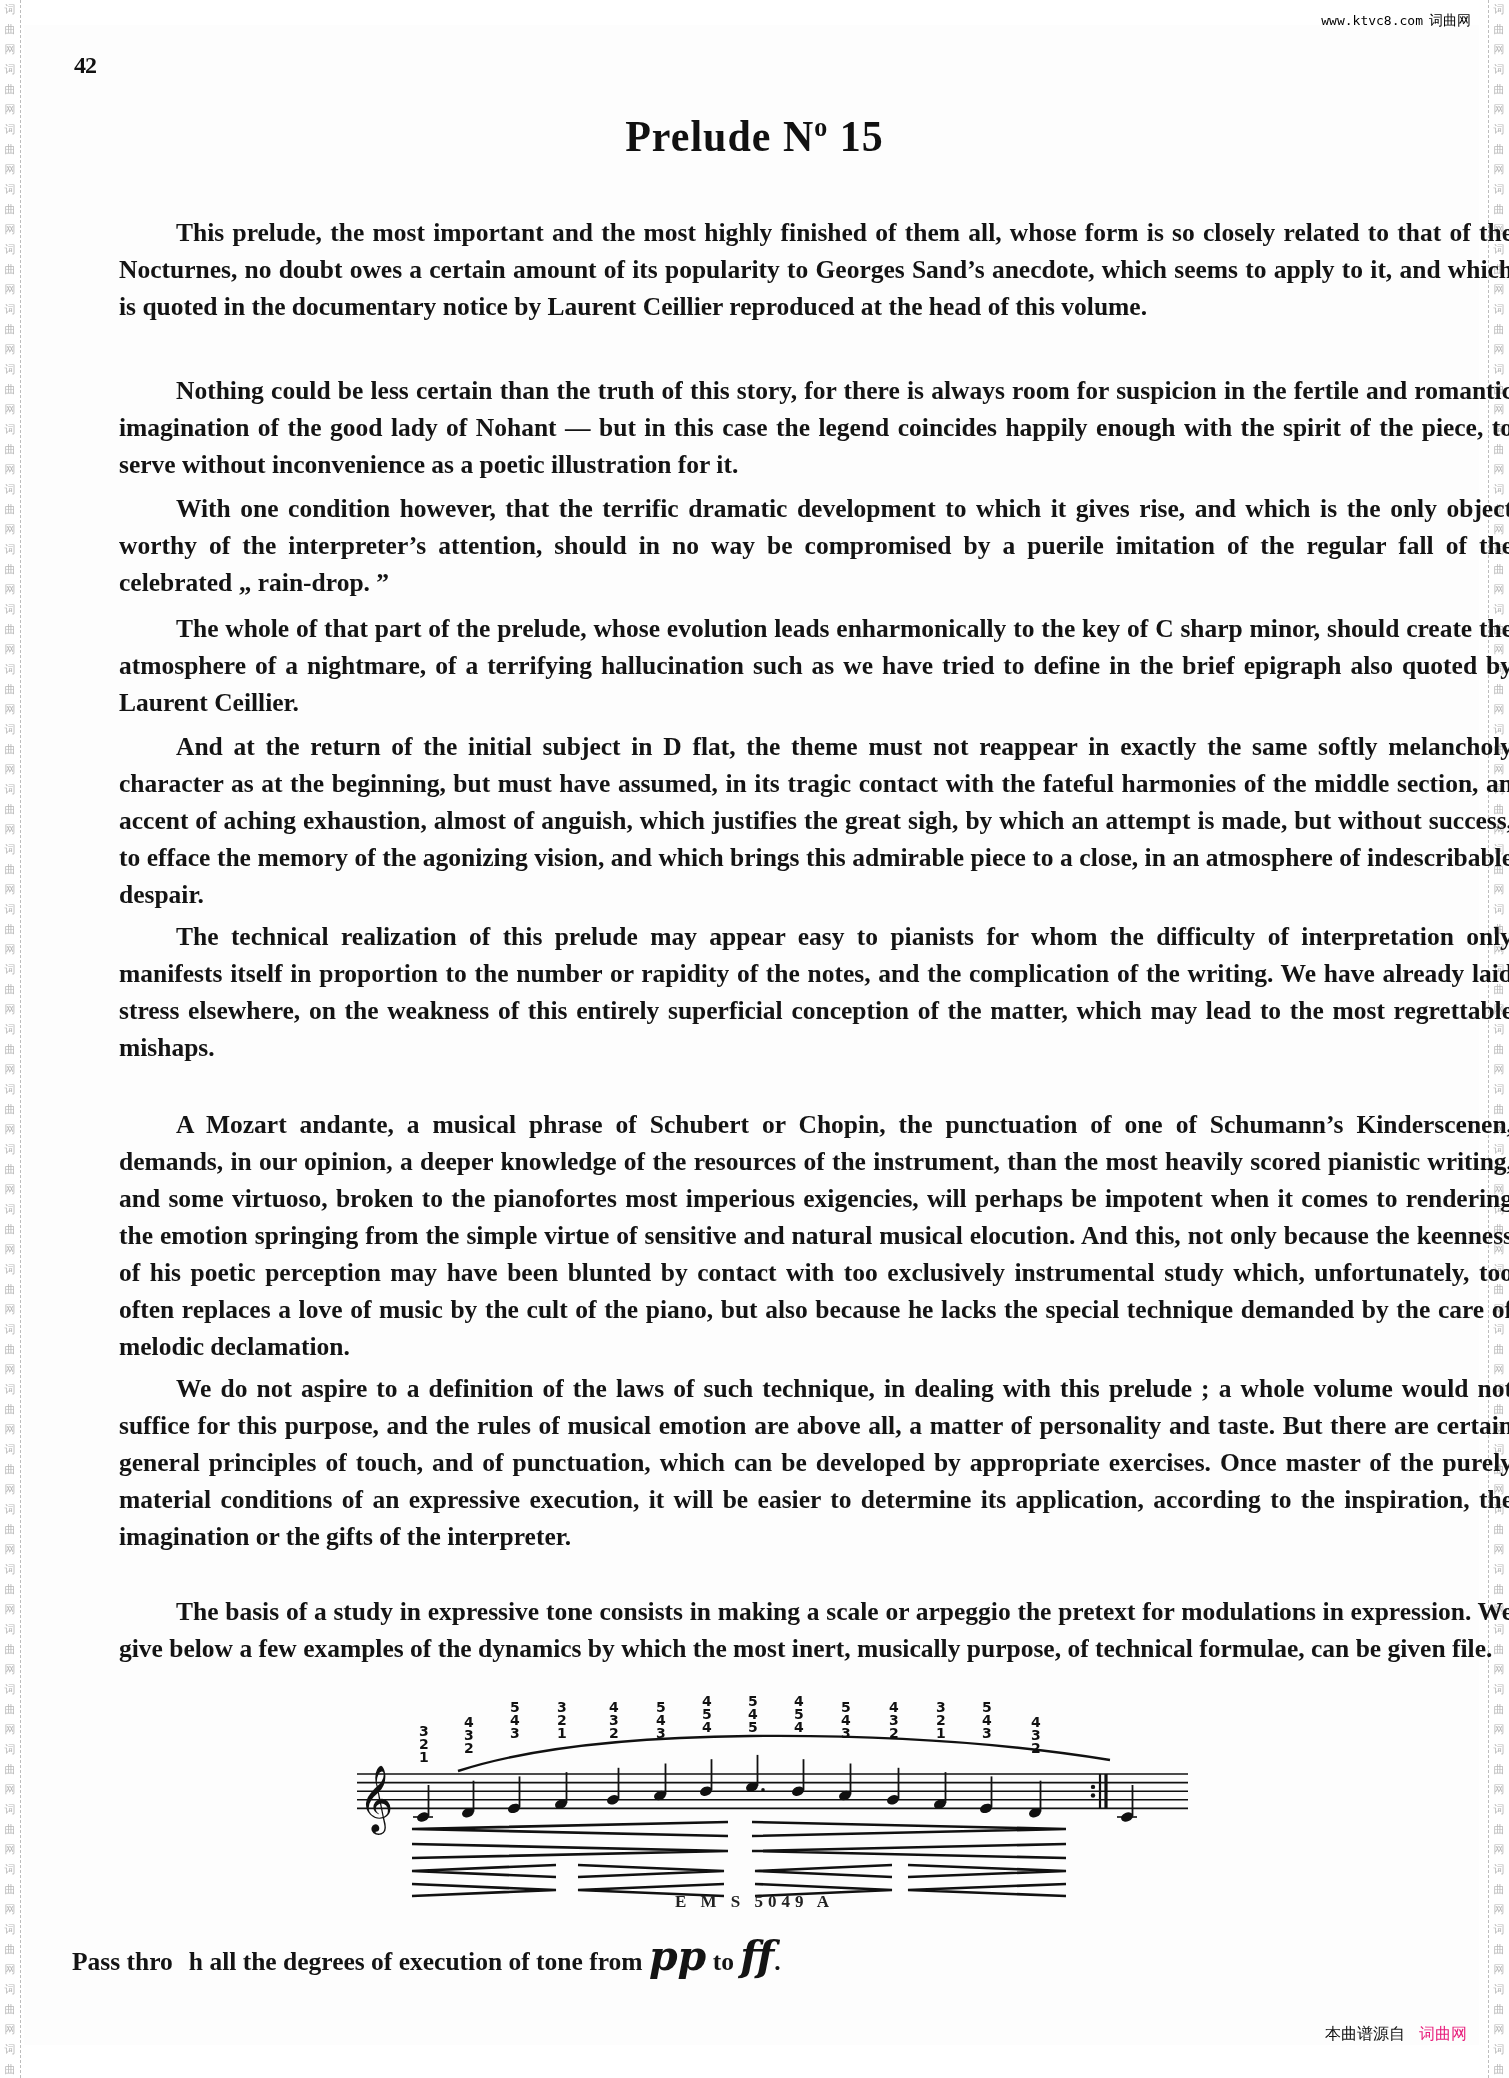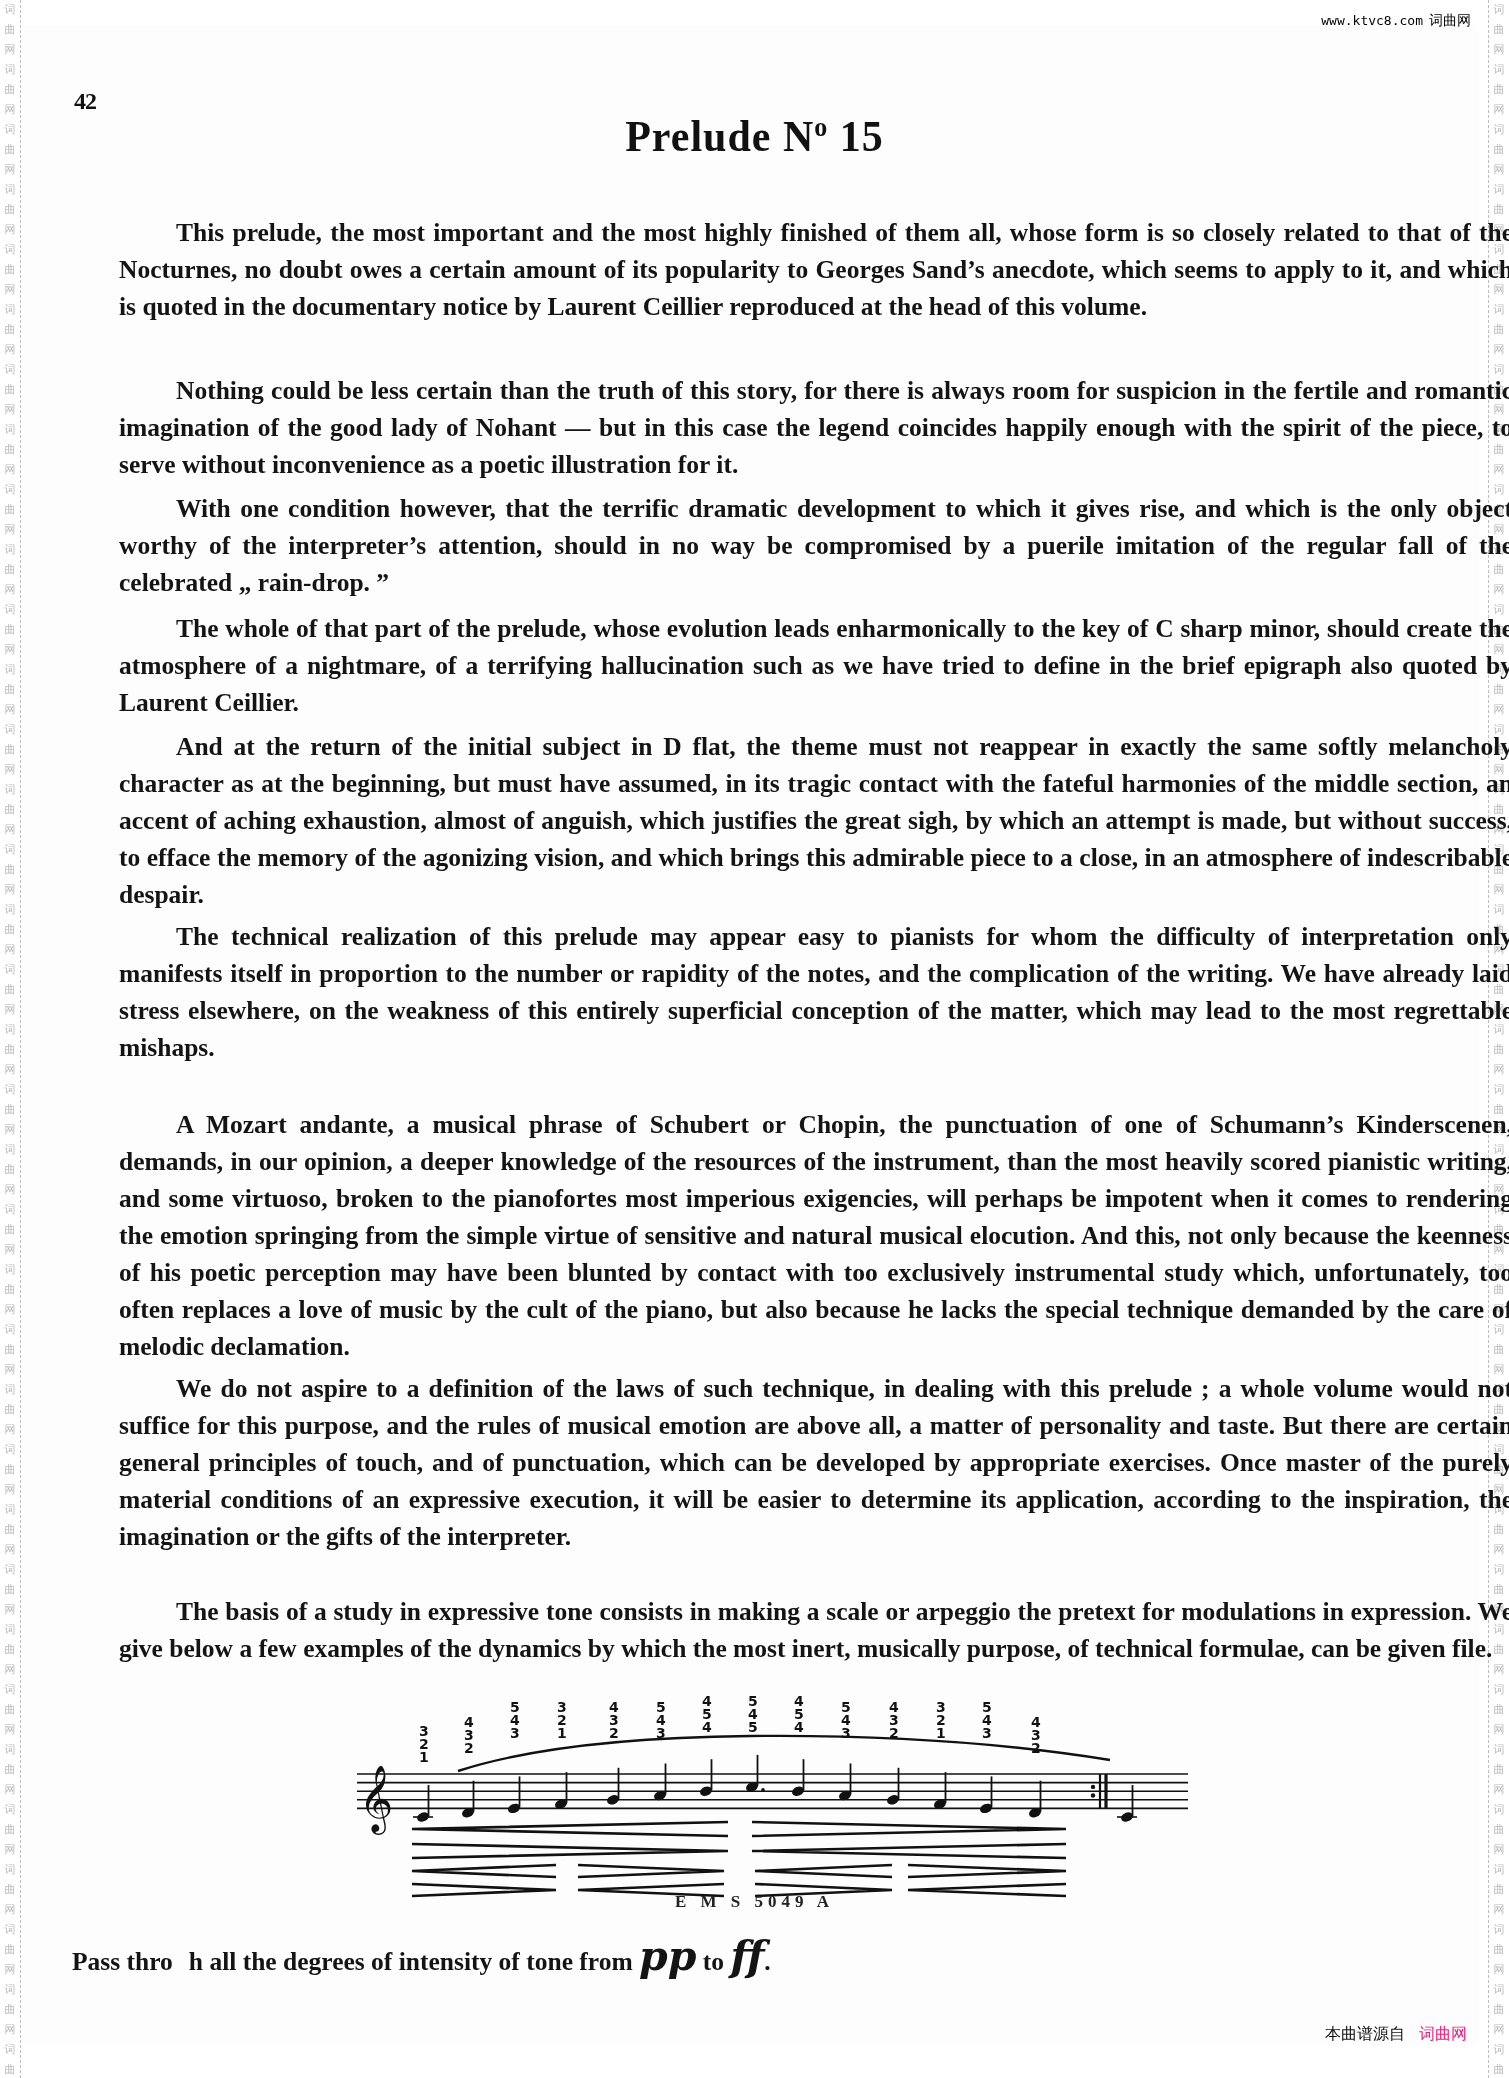--- a/index.html
+++ b/index.html
@@ -23,21 +23,21 @@
     background: #fdfdfd;
   }
   .site-mark {
     position: absolute; right: 38px; top: 12px;
     font-family: "DejaVu Sans Mono", monospace; font-size: 13px; color: #000000;
   }
   .site-mark .cn { font-family: "DejaVu Sans", sans-serif; font-size: 14px; margin-left: 6px; }
   .page-number {
     position: absolute; left: 74px; top: 52px;
     font-family: "Liberation Serif", serif; font-weight: bold; font-size: 24px;
-    letter-spacing: -1px; color: #111; margin-top: 36px;
+    letter-spacing: -1px; color: #111;
   }
   .title {
     position: absolute; left: 0; width: 1509px; top: 112px; text-align: center;
     font-family: "Liberation Serif", serif; font-weight: bold; font-size: 42px;
     letter-spacing: 1px; transform: scaleY(1.05); color: #111;
   }
   .title sup { font-size: 26px; vertical-align: 14px; }
   .body-text {
     position: absolute; left: 72px; width: 1394px;
     font-family: "Liberation Serif", serif; font-weight: bold; font-size: 25.5px;
@@ -564,21 +564,21 @@
     <path d="M 578 1865 L 724 1871 L 578 1877" fill="none" stroke="#111" stroke-width="2.6"></path>
     <path d="M 892 1865 L 755 1871 L 892 1877" fill="none" stroke="#111" stroke-width="2.6"></path>
     <path d="M 908 1865 L 1066 1871 L 908 1877" fill="none" stroke="#111" stroke-width="2.6"></path>
     <path d="M 412 1884 L 556 1890 L 412 1896" fill="none" stroke="#111" stroke-width="2.6"></path>
     <path d="M 724 1884 L 578 1890 L 724 1896" fill="none" stroke="#111" stroke-width="2.6"></path>
     <path d="M 755 1884 L 892 1890 L 755 1896" fill="none" stroke="#111" stroke-width="2.6"></path>
     <path d="M 1066 1884 L 908 1890 L 1066 1896" fill="none" stroke="#111" stroke-width="2.6"></path>
   </svg>
 
 <div class="pass-line">
-  <span>Pass thro</span><span class="gap"></span><span>h all the degrees of intensity of tone from</span>
+  <span>Pass thro</span><span class="gap"></span><span>h all the degrees of execution of tone from</span>
   <span class="dyn">pp</span>
   <span>to</span>
   <span class="dyn">ff</span><span>.</span>
 </div>
 
 <div class="plate">E M S 5049 A</div>
 
 <div class="source-mark">
   <span>本曲谱源自</span><span class="brand">词曲网</span>
 </div>

